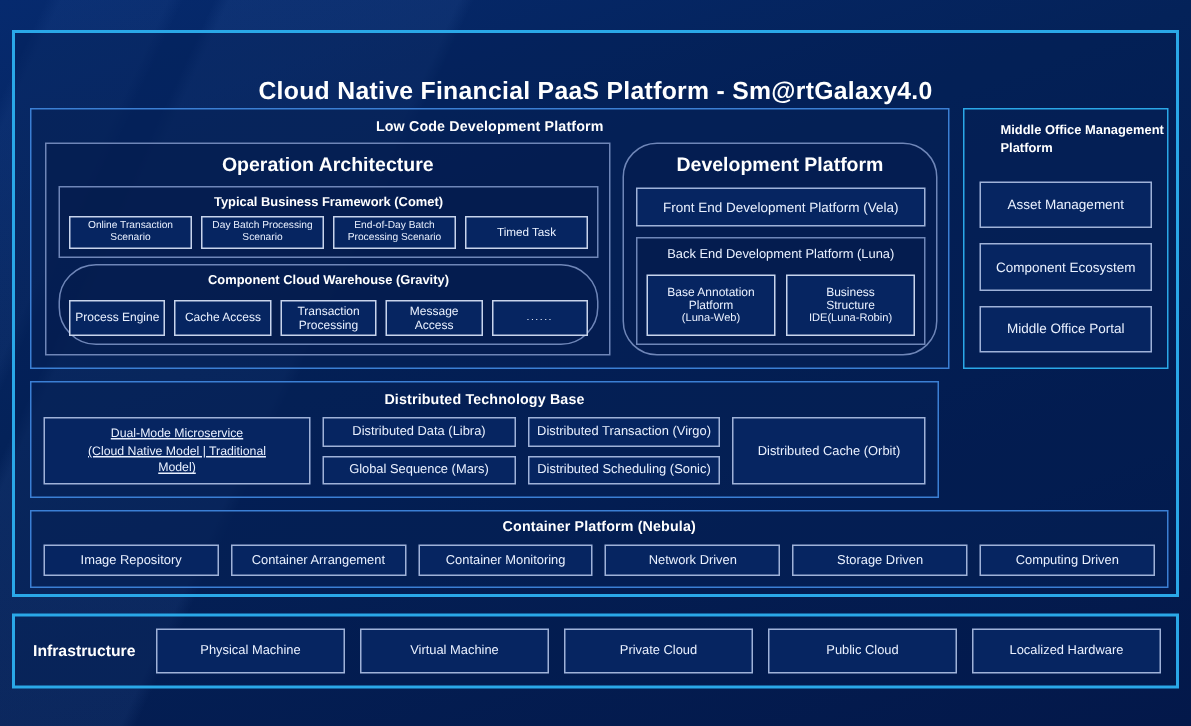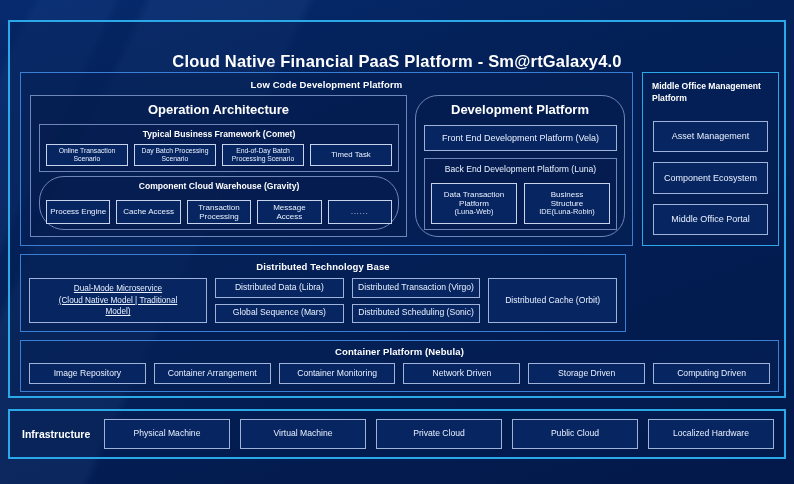--- a/index.html
+++ b/index.html
@@ -135,20 +135,21 @@
   #dev-back-row .chip { flex: 1; flex-direction: column; justify-content: center; }
   .chip-line { display: block; }
   .chip-line.small { font-size: 7.4px; }
 
   
   #middle-office {
     position: absolute; left: 632px; top: 50px; width: 137px; height: 174px;
     box-sizing: border-box;
     border: 1.5px solid #2aa8e8;
     background: rgba(6, 32, 86, 0.5);
+    padding-left: 15px;
   }
   #mo-title {
     font-size: 8.6px; font-weight: bold; color: #ffffff;
     margin: 8px 0 0 9px; line-height: 1.35; width: 112px;
   }
   #mo-list {
     position: absolute; left: 10px; top: 48px; right: 10px; bottom: 10px;
     display: flex; flex-direction: column; gap: 10px;
   }
   #mo-list .chip { flex: 1; font-size: 9px; }
@@ -238,21 +239,21 @@
 
       <div id="devp" class="subband">
         <div class="section-title">Development Platform</div>
 
         <div id="dev-front" class="chip chip-soft">Front End Development Platform (Vela)</div>
 
         <div id="dev-back" class="subband">
           <div class="ops-sub-title">Back End Development Platform (Luna)</div>
           <div id="dev-back-row">
             <div class="chip">
-              <span class="chip-line" style="font-size:8px">Data Transaction</span>
+              <span class="chip-line" style="font-size:8px">Base Annotation</span>
               <span class="chip-line" style="font-size:8px">Platform</span>
               <span class="chip-line small">(Luna-Web)</span>
             </div>
             <div class="chip">
               <span class="chip-line" style="font-size:8px">Business</span>
               <span class="chip-line" style="font-size:8px">Structure</span>
               <span class="chip-line small">IDE(Luna-Robin)</span>
             </div>
           </div>
         </div>

